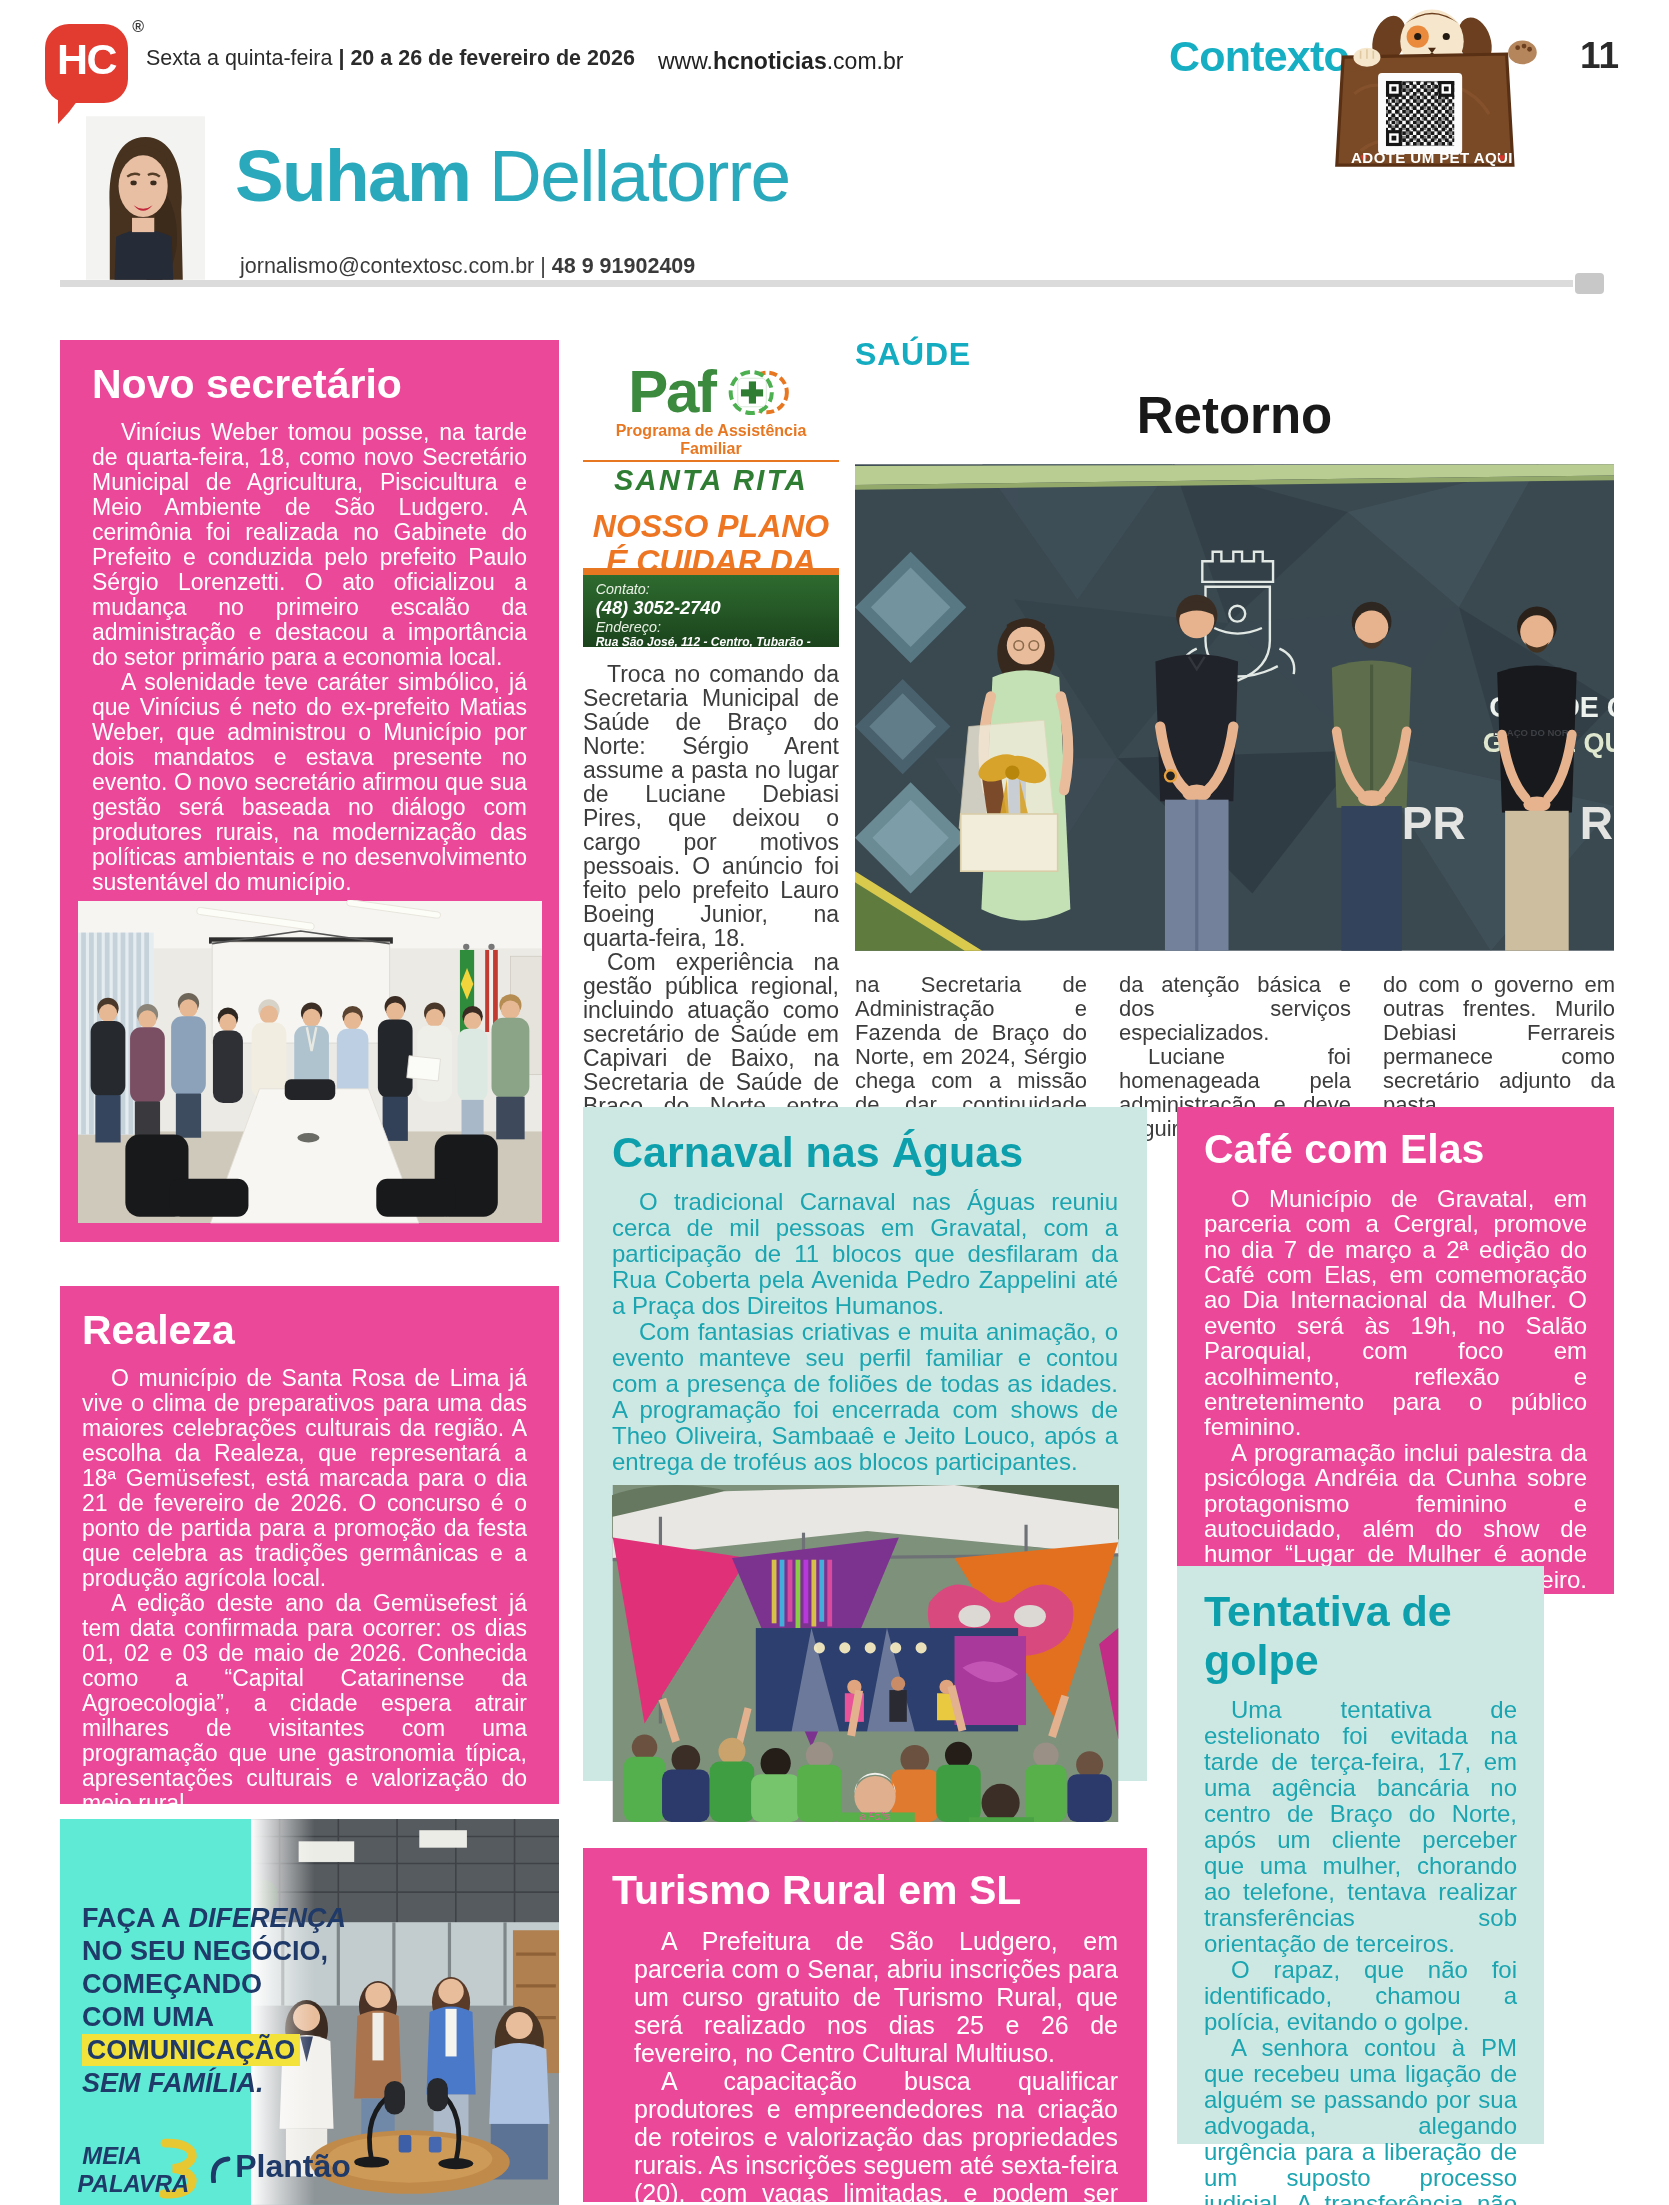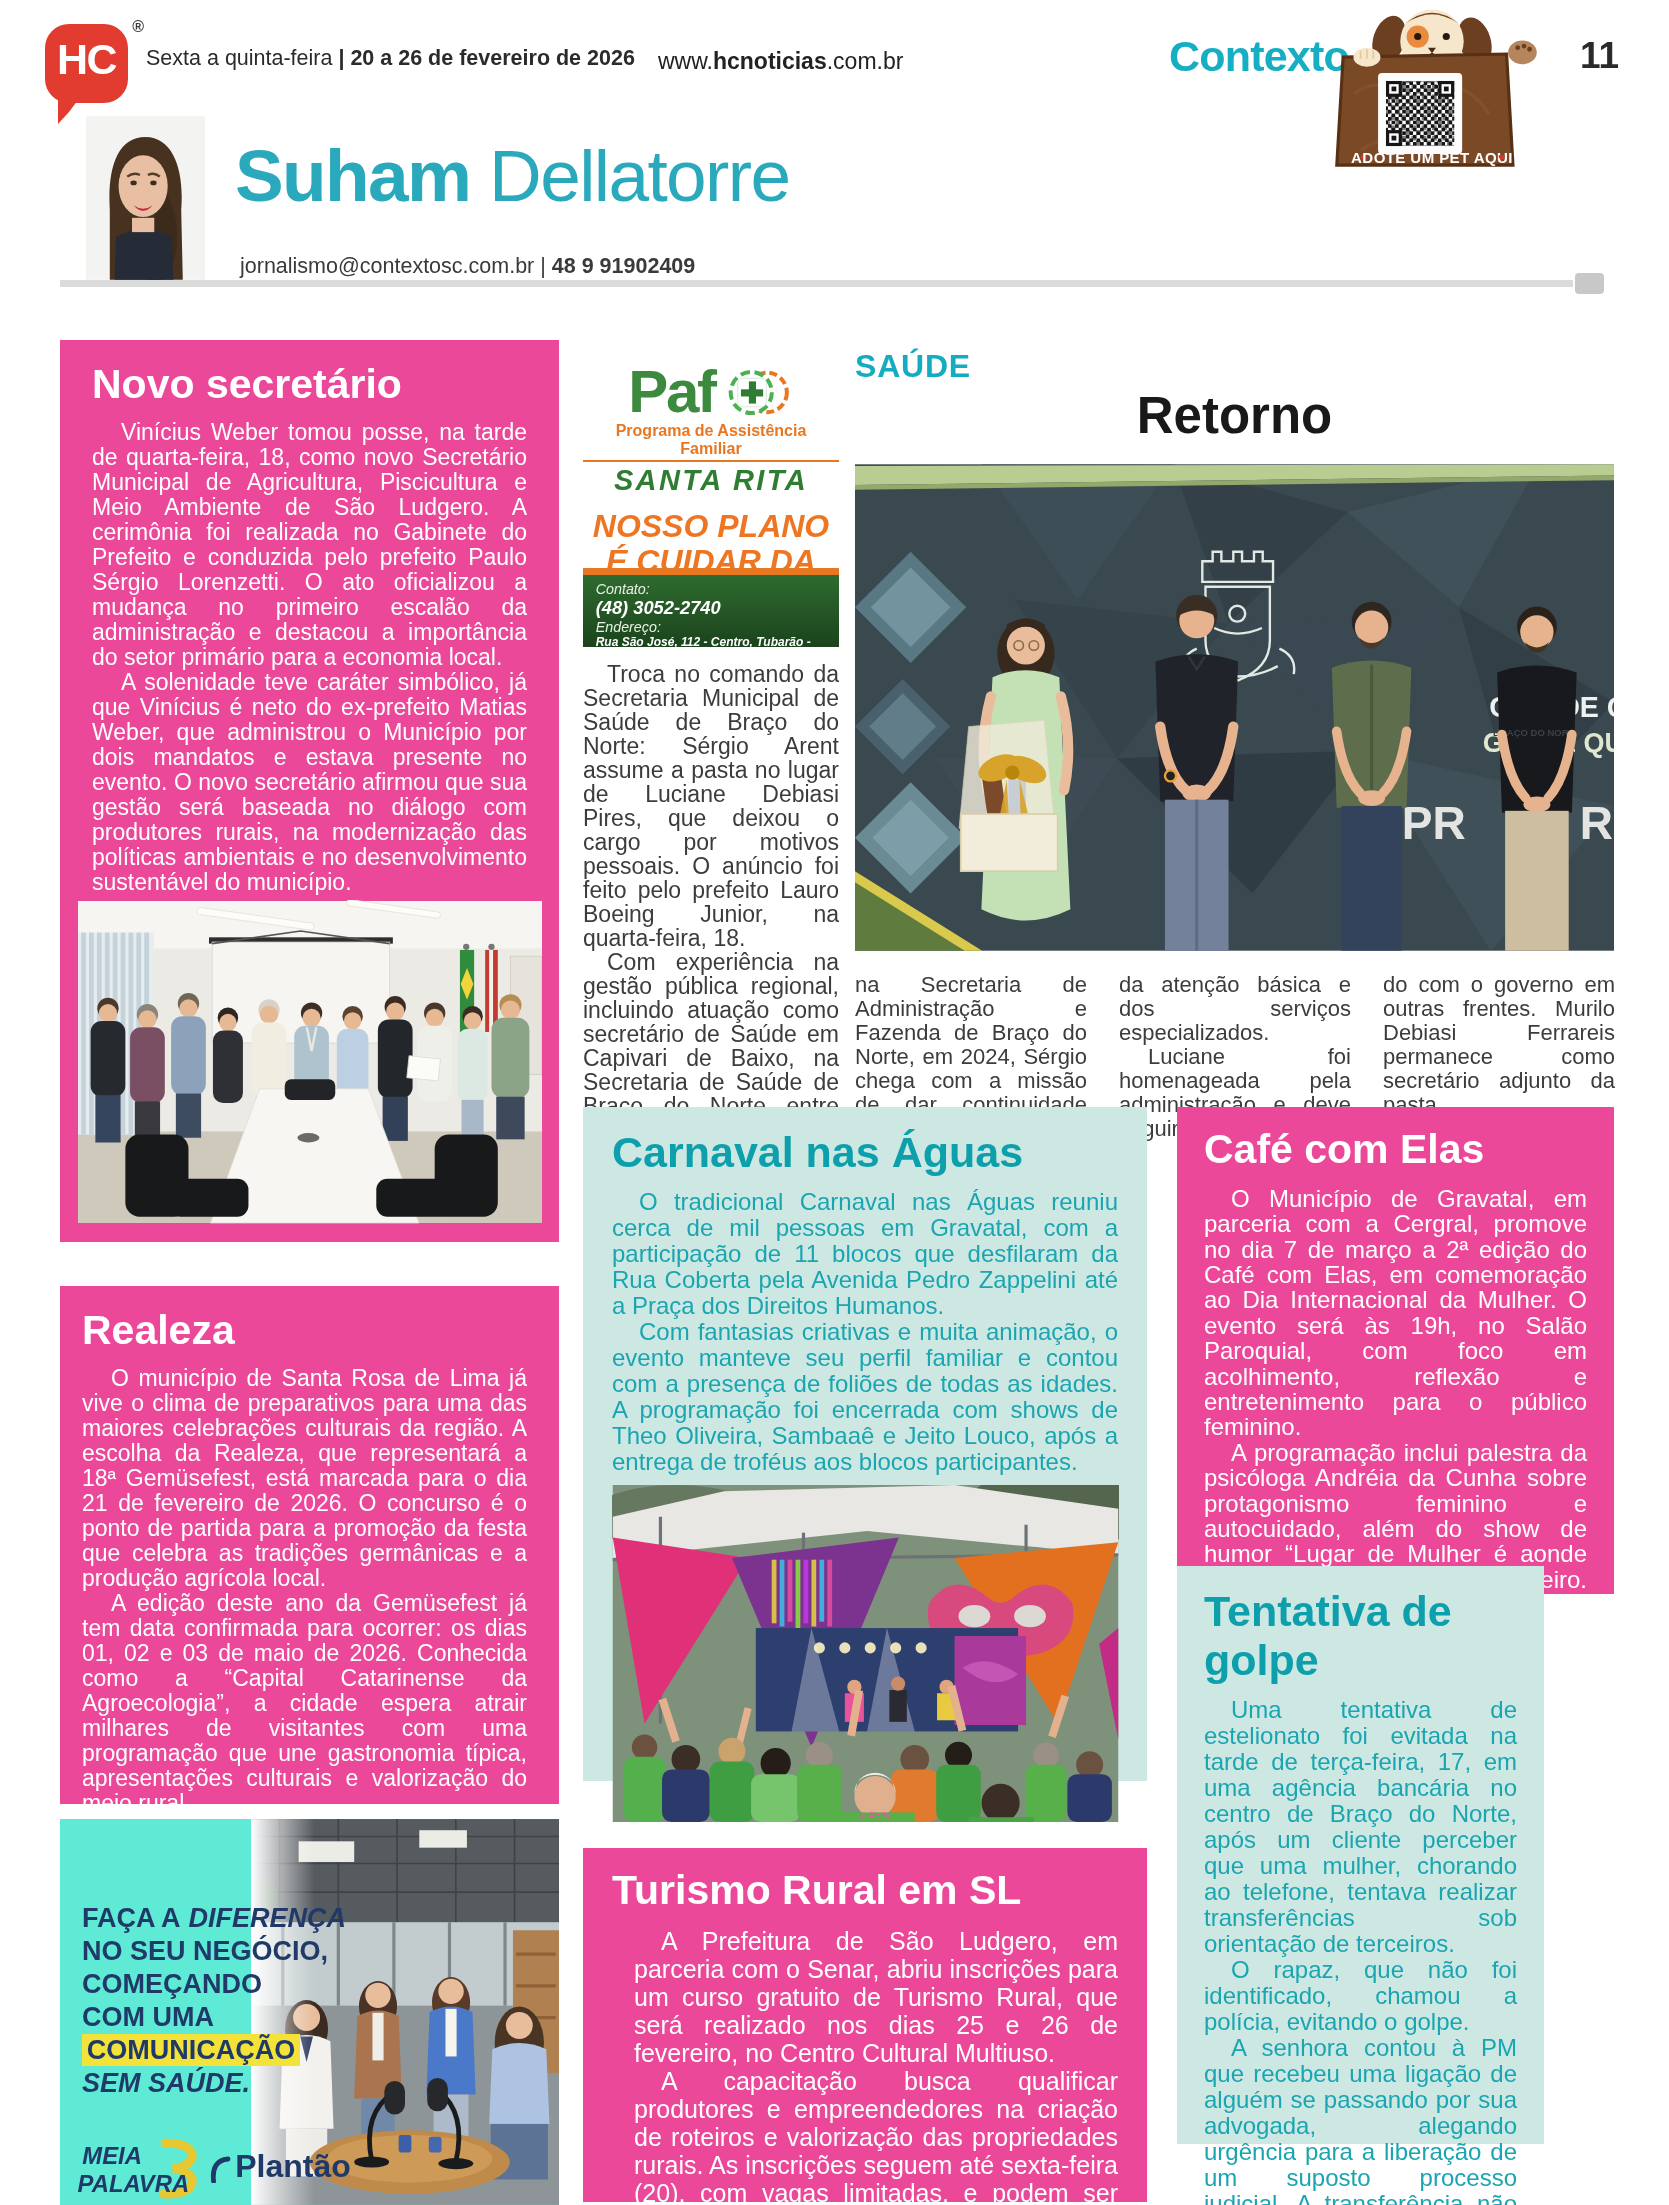--- a/index.html
+++ b/index.html
@@ -71,21 +71,21 @@
   .pafhead{margin-top:12.7px;font-size:32px;line-height:35px;font-weight:800;font-style:italic;color:#EE7623;}
   .pafplans{margin-top:3.2px;font-size:16px;font-weight:700;font-style:italic;color:#EE7623;}
   .pafpanel{position:absolute;left:0;bottom:0;width:100%;height:79px;box-sizing:border-box;
             background:linear-gradient(180deg,#2E6B2F,#1B431C);border-top:7.2px solid #E87722;
             text-align:left;padding:6.4px 12.7px;color:#fff;}
   .pafpanel .lbl{font-size:14.3px;font-style:italic;color:#E8F0E4;}
   .pafpanel .ph{font-size:18.3px;font-weight:800;font-style:italic;}
   .pafpanel .ad2{font-size:12px;font-weight:800;font-style:italic;}
 
   
-  .saudelbl{left:855px;top:348px;font-size:32px;font-weight:800;color:#14ACC0;letter-spacing:0.8px;}
+  .saudelbl{left:855px;top:336px;font-size:32px;font-weight:800;color:#14ACC0;letter-spacing:0.8px;}
   .rettitle{left:855px;top:386px;width:759px;text-align:center;font-size:51px;font-weight:800;color:#191919;}
   .retphoto{left:855px;top:464px;width:759px;height:487px;overflow:hidden;}
   .narrowcol{left:583px;top:662px;width:256px;}
   .narrowcol p{margin:0;font-size:23px;line-height:24px;color:#3C3C3C;text-align:justify;text-indent:24px;}
   .ret3{top:973px;width:232px;}
   .ret3 p{margin:0;font-size:22px;line-height:24px;color:#3C3C3C;text-align:justify;}
   .c1{left:855px;} .c2{left:1119px;} .c3{left:1383px;}
 
   
   .mpad{left:60px;top:1819px;width:499px;height:386px;background:#5eead4;overflow:hidden;}
@@ -656,21 +656,21 @@
         </g>
         <rect x="0" y="0" width="80" height="486" fill="url(#fadeL)"></rect>
       </svg>
     </div>
     <div class="adtext">
       <div><span>FAÇA A</span><span class="it sp">DIFERENÇA</span></div>
       <div>NO SEU NEGÓCIO,</div>
       <div>COMEÇANDO</div>
       <div>COM UMA</div>
       <div><span class="hl">COMUNICAÇÃO</span></div>
-      <div class="it">SEM SAÚDE.</div>
+      <div class="it">SEM FAMÍLIA.</div>
     </div>
     <div class="mplogo">
       <svg width="135" height="67" viewBox="0 0 170 84">
         <path d="M112,10 C154,8 158,38 122,42 C160,46 152,78 110,74" stroke="#E8C832" stroke-width="11" fill="none" stroke-linecap="round"></path>
         <text x="8" y="36" font-size="30" font-weight="900" font-style="italic" fill="#1F3A68">MEIA</text>
         <text x="2" y="72" font-size="30" font-weight="900" font-style="italic" fill="#1F3A68">PALAVRA</text>
       </svg>
     </div>
     <div class="plogo">
       <svg width="24" height="32" viewBox="0 0 30 40">

